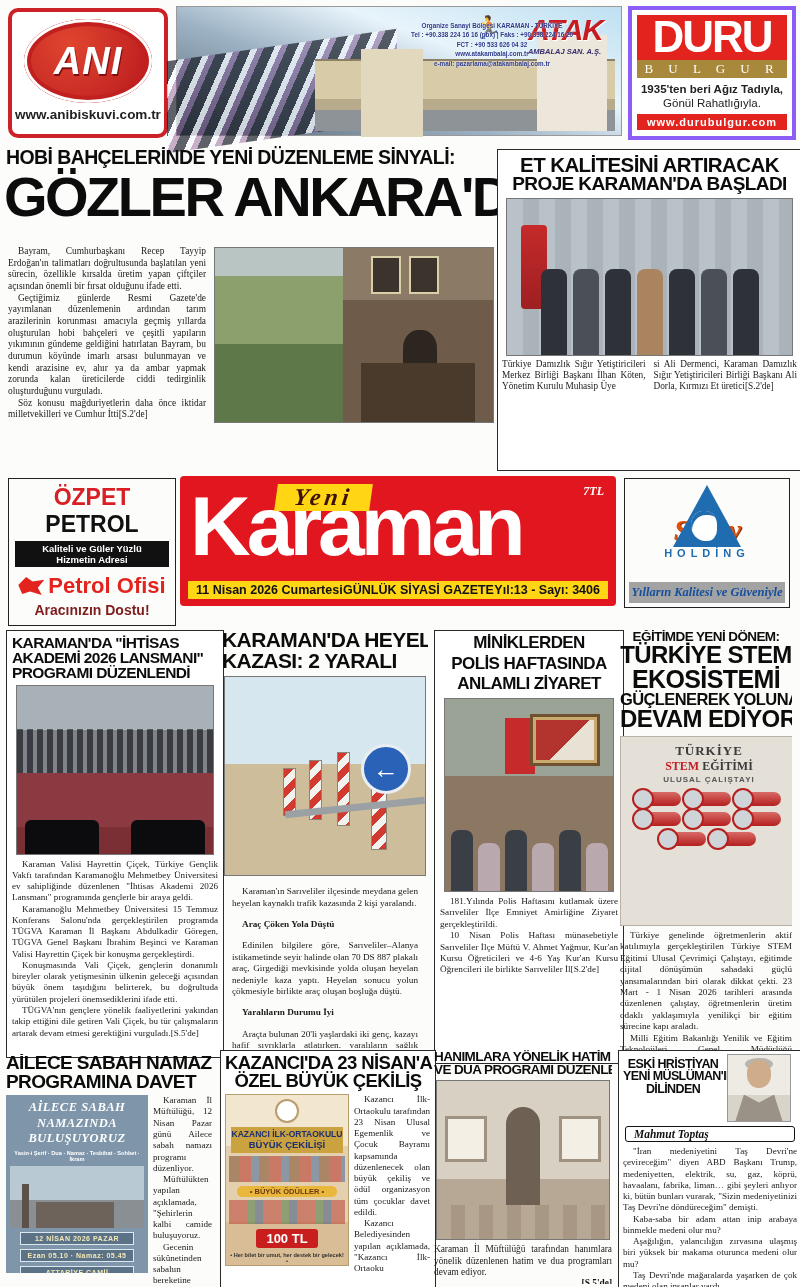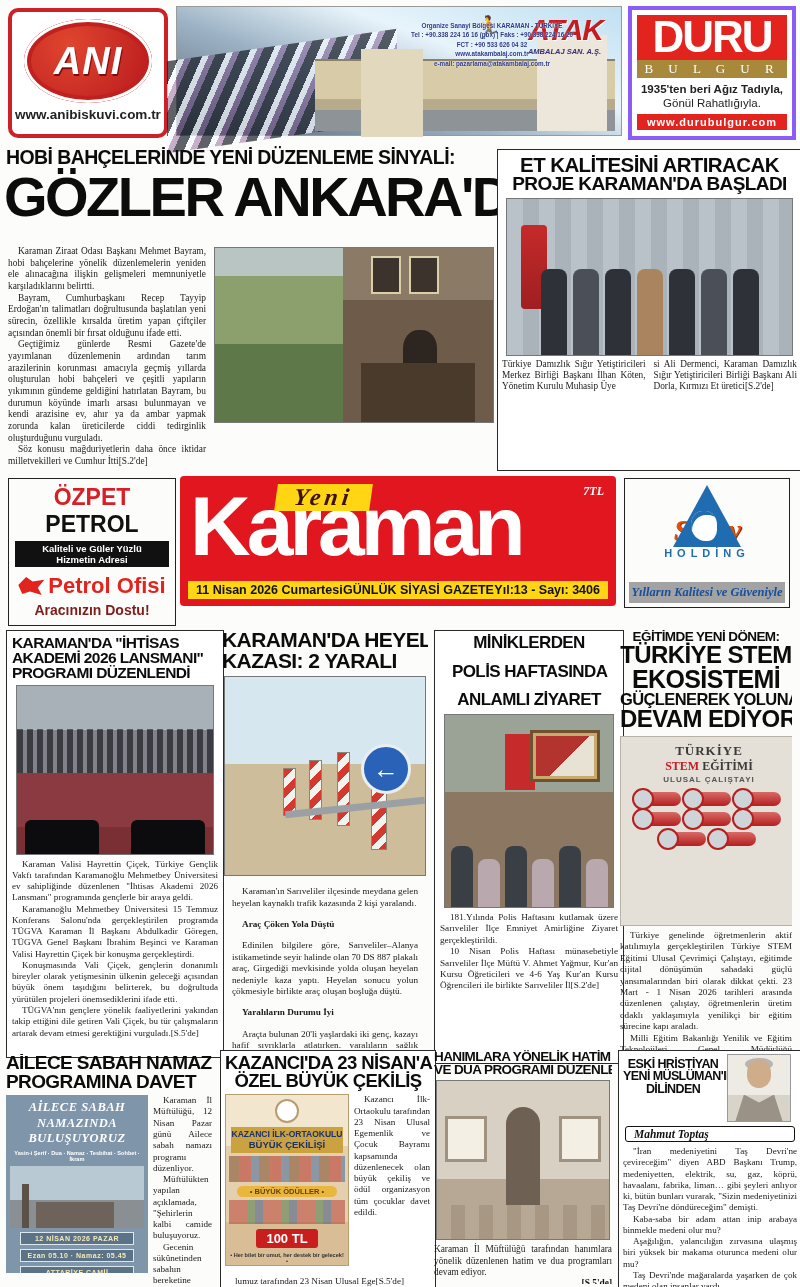--- a/index.html
+++ b/index.html
@@ -158,21 +158,20 @@
     <div class="duru-tag">
       <b>1935'ten beri Ağız Tadıyla,</b><br>
       <span>Gönül Rahatlığıyla.</span>
     </div>
     <div class="duru-url">www.durubulgur.com</div>
   </div>
 
   <div class="abs hl" style="left:6px;top:148px;width:488px;font-size:19.5px;">HOBİ BAHÇELERİNDE YENİ DÜZENLEME SİNYALİ:</div>
   <div class="abs hl" style="left:4px;top:170px;width:490px;font-size:56px;letter-spacing:-2.5px;">GÖZLER ANKARA'DA</div>
   <div class="abs body-text" style="left:8px;top:246px;width:198px;height:218px;">
-      <p style="margin: 0px;">Karaman Ziraat Odası Başkanı Mehmet Bayram, hobi bahçelerine yönelik düzenlemelerin yeniden ele alınacağına ilişkin gelişmeleri memnuniyetle karşıladıklarını belirtti.</p>
       <p style="margin: 0px;">Bayram, Cumhurbaşkanı Recep Tayyip Erdoğan'ın talimatları doğrultusunda başlatılan yeni sürecin, özellikle kırsalda üretim yapan çiftçiler açısından önemli bir fırsat olduğunu ifade etti.</p>
       <p style="margin: 0px;">Geçtiğimiz günlerde Resmi Gazete'de yayımlanan düzenlemenin ardından tarım arazilerinin korunması amacıyla geçmiş yıllarda oluşturulan hobi bahçeleri ve çeşitli yapıların yıkımının gündeme geldiğini hatırlatan Bayram, bu durumun köyünde imarlı arsası bulunmayan ve kendi arazisine ev, ahır ya da ambar yapmak zorunda kalan üreticilerde ciddi tedirginlik oluşturduğunu vurguladı.</p>
       <p style="margin: 0px;">Söz konusu mağduriyetlerin daha önce iktidar milletvekilleri ve Cumhur İtti[S.2'de]</p>
     </div>
   <div class="abs ph f-lead" style="left:214px;top:247px;width:278px;height:174px;border:1px solid #777;">
     <div class="office">
       <div class="frame" style="left:28px;"></div>
       <div class="frame" style="left:66px;"></div>
       <div class="man"></div>
       <div class="desk"></div>
@@ -267,21 +266,21 @@
       <p>Edinilen bilgilere göre, Sarıveliler–Alanya istikametinde seyir halinde olan 70 DS 887 plakalı araç, Girgediği mevkisinde yolda oluşan heyelan nedeniyle kaza yaptı. Heyelan sonucu yolun çökmesiyle birlikte araç oluşan boşluğa düştü.</p>
       <p class="subhead">Yaralıların Durumu İyi</p>
       <p>Araçta bulunan 20'li yaşlardaki iki genç, kazayı hafif sıyrıklarla atlatırken, yaralıların sağlık durumlarının iyi olduğu ve hayati tehlikelerinin bulunmadığı öğrenildi.</p>
     </div>
     <div class="jump">[S.2'de]</div>
   </div>
 
   <div class="abs box" style="left:434px;top:630px;width:178px;height:424px;padding:4px 5px;overflow:hidden;text-align:center;">
     <div class="hl hl-list" style="font-size:17px;">
         <p style="margin: 0px;">MİNİKLERDEN</p>
-        <p style="margin: 12px; text-align: center;">POLİS HAFTASINDA</p>
+        <p style="margin: 4px; text-align: center;">POLİS HAFTASINDA</p>
         <p style="margin: 0px;">ANLAMLI ZİYARET</p>
       </div>
     <div class="ph f-pol" style="width:168px;height:192px;margin:5px auto 4px;border:1px solid #777;">
       <div class="flag"></div>
       <div class="frame"></div>
       <div class="kids">
         <div class="k"></div>
         <div class="k c"></div>
         <div class="k"></div>
         <div class="k c"></div>
@@ -355,20 +354,21 @@
           <div class="big">BÜYÜK ÇEKİLİŞİ</div>
         </div>
         <div class="kaz-bikes"></div>
         <div class="kaz-mid">• BÜYÜK ÖDÜLLER •</div>
         <div class="kaz-prizes"></div>
         <div class="kaz-price">100 TL</div>
         <div class="kaz-slogan">• Her bilet bir umut, her destek bir gelecek! •</div>
       </div>
       <div class="body-text" style="font-size:9.1px;width:76px;">
           <p style="margin: 0px;">Kazancı İlk-Ortaokulu tarafından 23 Nisan Ulusal Egemenlik ve Çocuk Bayramı kapsamında düzenlenecek olan büyük çekiliş ve ödül organizasyon tüm çocuklar davet edildi.</p>
+          <p style="margin: 0px;">Kazancı Belediyesinden yapılan açıklamada, "Kazancı İlk-Ortaoku</p>
         </div>
     </div>
     <div class="body-text" style="font-size:9.2px;margin-top:3px;">
         <p style="text-indent:0;">lumuz tarafından 23 Nisan Ulusal Ege[S.5'de]</p>
       </div>
   </div>
 
   <div class="abs" style="left:434px;top:1050px;width:178px;height:234px;overflow:hidden;">
     <div class="hl" style="font-size:13.5px;">HANIMLARA YÖNELİK HATİM</div>
     <div class="hl" style="font-size:13.5px;">VE DUA PROGRAMI DÜZENLENDİ</div>

